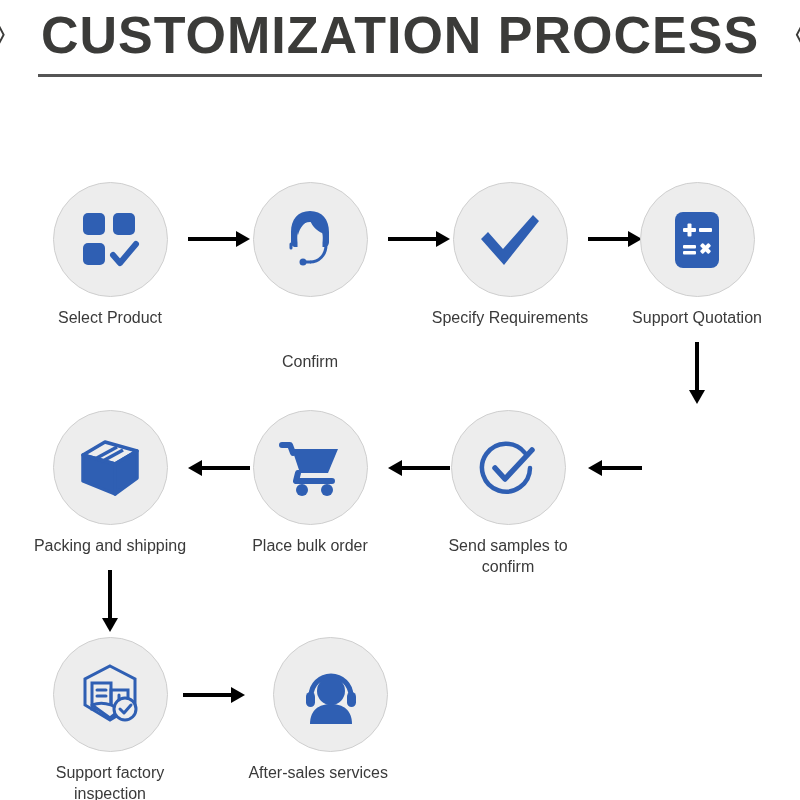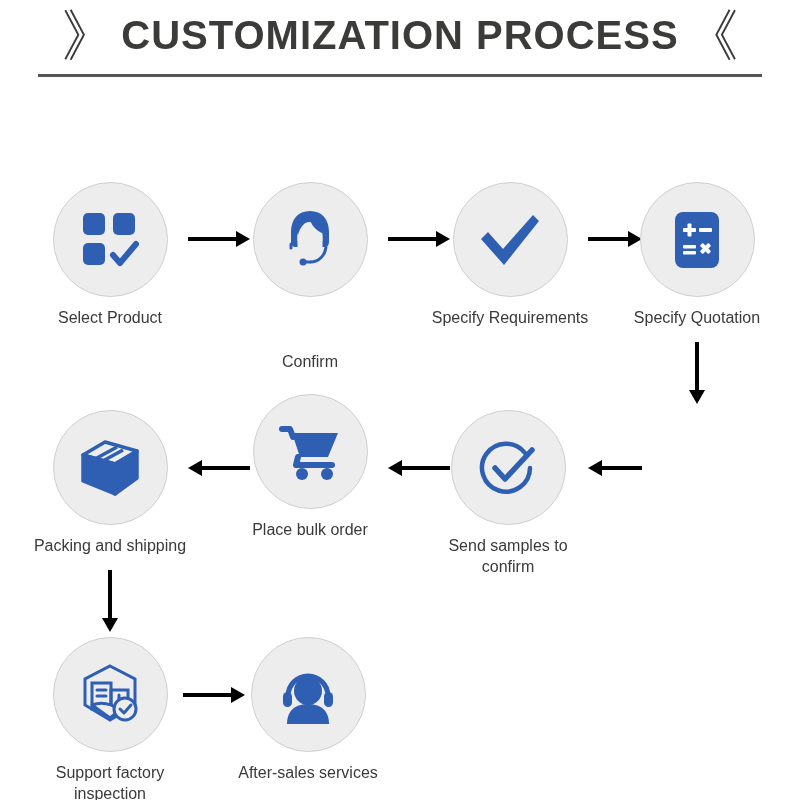--- a/index.html
+++ b/index.html
@@ -19,21 +19,21 @@
   .title-row{
     position:absolute;left:0;top:8px;width:800px;
     display:flex;align-items:center;justify-content:center;
     gap:6px;
   }
   .chev{
     font-size:54px;line-height:54px;color:#3b3b39;font-weight:400;
     transform:scaleY(1.05);
   }
   .title-text{
-    font-size:40px;line-height:52px;letter-spacing:1px;
+    font-size:52px;line-height:52px;letter-spacing:1px;
     color:#3b3b39;font-weight:600;white-space:nowrap;
     font-family:"Liberation Sans","DejaVu Sans",sans-serif;
   }
   .rule{
     position:absolute;left:38px;top:74px;width:724px;height:3px;
     background:#555555;
   }
 
   
   .flow{position:absolute;left:0;top:0;width:656px;height:800px;margin-top:12px;}
@@ -143,21 +143,21 @@
         <rect x="9" y="3" width="44" height="56" rx="8" fill="#2f5fb3"></rect>
         <rect x="17" y="19" width="13" height="4" rx="1" fill="#fff"></rect>
         <rect x="21.5" y="14.5" width="4" height="13" rx="1" fill="#fff"></rect>
         <rect x="33" y="19" width="13" height="4" rx="1" fill="#fff"></rect>
         <rect x="17" y="36" width="13" height="3.6" rx="1" fill="#fff"></rect>
         <rect x="17" y="42" width="13" height="3.6" rx="1" fill="#fff"></rect>
         <rect x="33.5" y="37.5" width="12" height="4" rx="1" fill="#fff" transform="rotate(45 39.5 39.5)"></rect>
         <rect x="33.5" y="37.5" width="12" height="4" rx="1" fill="#fff" transform="rotate(-45 39.5 39.5)"></rect>
       </svg>
     </div>
-    <div class="node-label">Specify Quotation</div>
+    <div class="node-label">Support Quotation</div>
   </div>
 
   <div class="arrow-v" style="left:690px;top:330px;height:62px;">
     <div class="shaft"></div>
     <div class="head"></div>
   </div>
 
 
   <div class="arrow-h left" style="left:588px;top:449px;width:54px;">
     <div class="head"></div>
@@ -172,21 +172,21 @@
       </svg>
     </div>
     <div class="node-label">Send samples to confirm</div>
   </div>
 
   <div class="arrow-h left" style="left:388px;top:449px;width:62px;">
     <div class="head"></div>
     <div class="shaft"></div>
   </div>
 
-  <div class="node" style="left:230px;top:382px;">
+  <div class="node" style="left:230px;top:398px;">
     <div class="circle">
       <svg width="64" height="64" viewBox="0 0 64 64">
         <path d="M4 9 h8 l3 8" fill="none" stroke="#2f5fb3" stroke-width="6" stroke-linecap="round" stroke-linejoin="round"></path>
         <path d="M14 13 L60 13 L50 37 L22 37 Z" fill="#2f5fb3"></path>
         <path d="M20 37 L18 45 L54 45" fill="none" stroke="#2f5fb3" stroke-width="6" stroke-linecap="round" stroke-linejoin="round"></path>
         <circle cx="24" cy="54" r="6" fill="#2f5fb3"></circle>
         <circle cx="49" cy="54" r="6" fill="#2f5fb3"></circle>
       </svg>
     </div>
     <div class="node-label">Place bulk order</div>
@@ -230,21 +230,21 @@
     </div>
     <div class="node-label">Support factory
 inspection</div>
   </div>
 
   <div class="arrow-h right" style="left:183px;top:676px;width:62px;">
     <div class="shaft"></div>
     <div class="head"></div>
   </div>
 
-  <div class="node" style="left:228px;top:625px;">
+  <div class="node" style="left:228px;top:625px;align-items:flex-end;">
     <div class="circle">
       <svg width="62" height="62" viewBox="0 0 62 62">
         <path d="M11 32 A20 20 0 0 1 51 32" fill="none" stroke="#2f5fb3" stroke-width="5" stroke-linecap="round"></path>
         <rect x="6" y="28" width="9" height="15" rx="4.5" fill="#2f5fb3"></rect>
         <rect x="47" y="28" width="9" height="15" rx="4.5" fill="#2f5fb3"></rect>
         <circle cx="31" cy="27" r="14" fill="#2f5fb3"></circle>
         <path d="M10 60 C10 46 19 40 31 40 C43 40 52 46 52 60 Z" fill="#2f5fb3"></path>
       </svg>
     </div>
     <div class="node-label">After-sales services</div>

